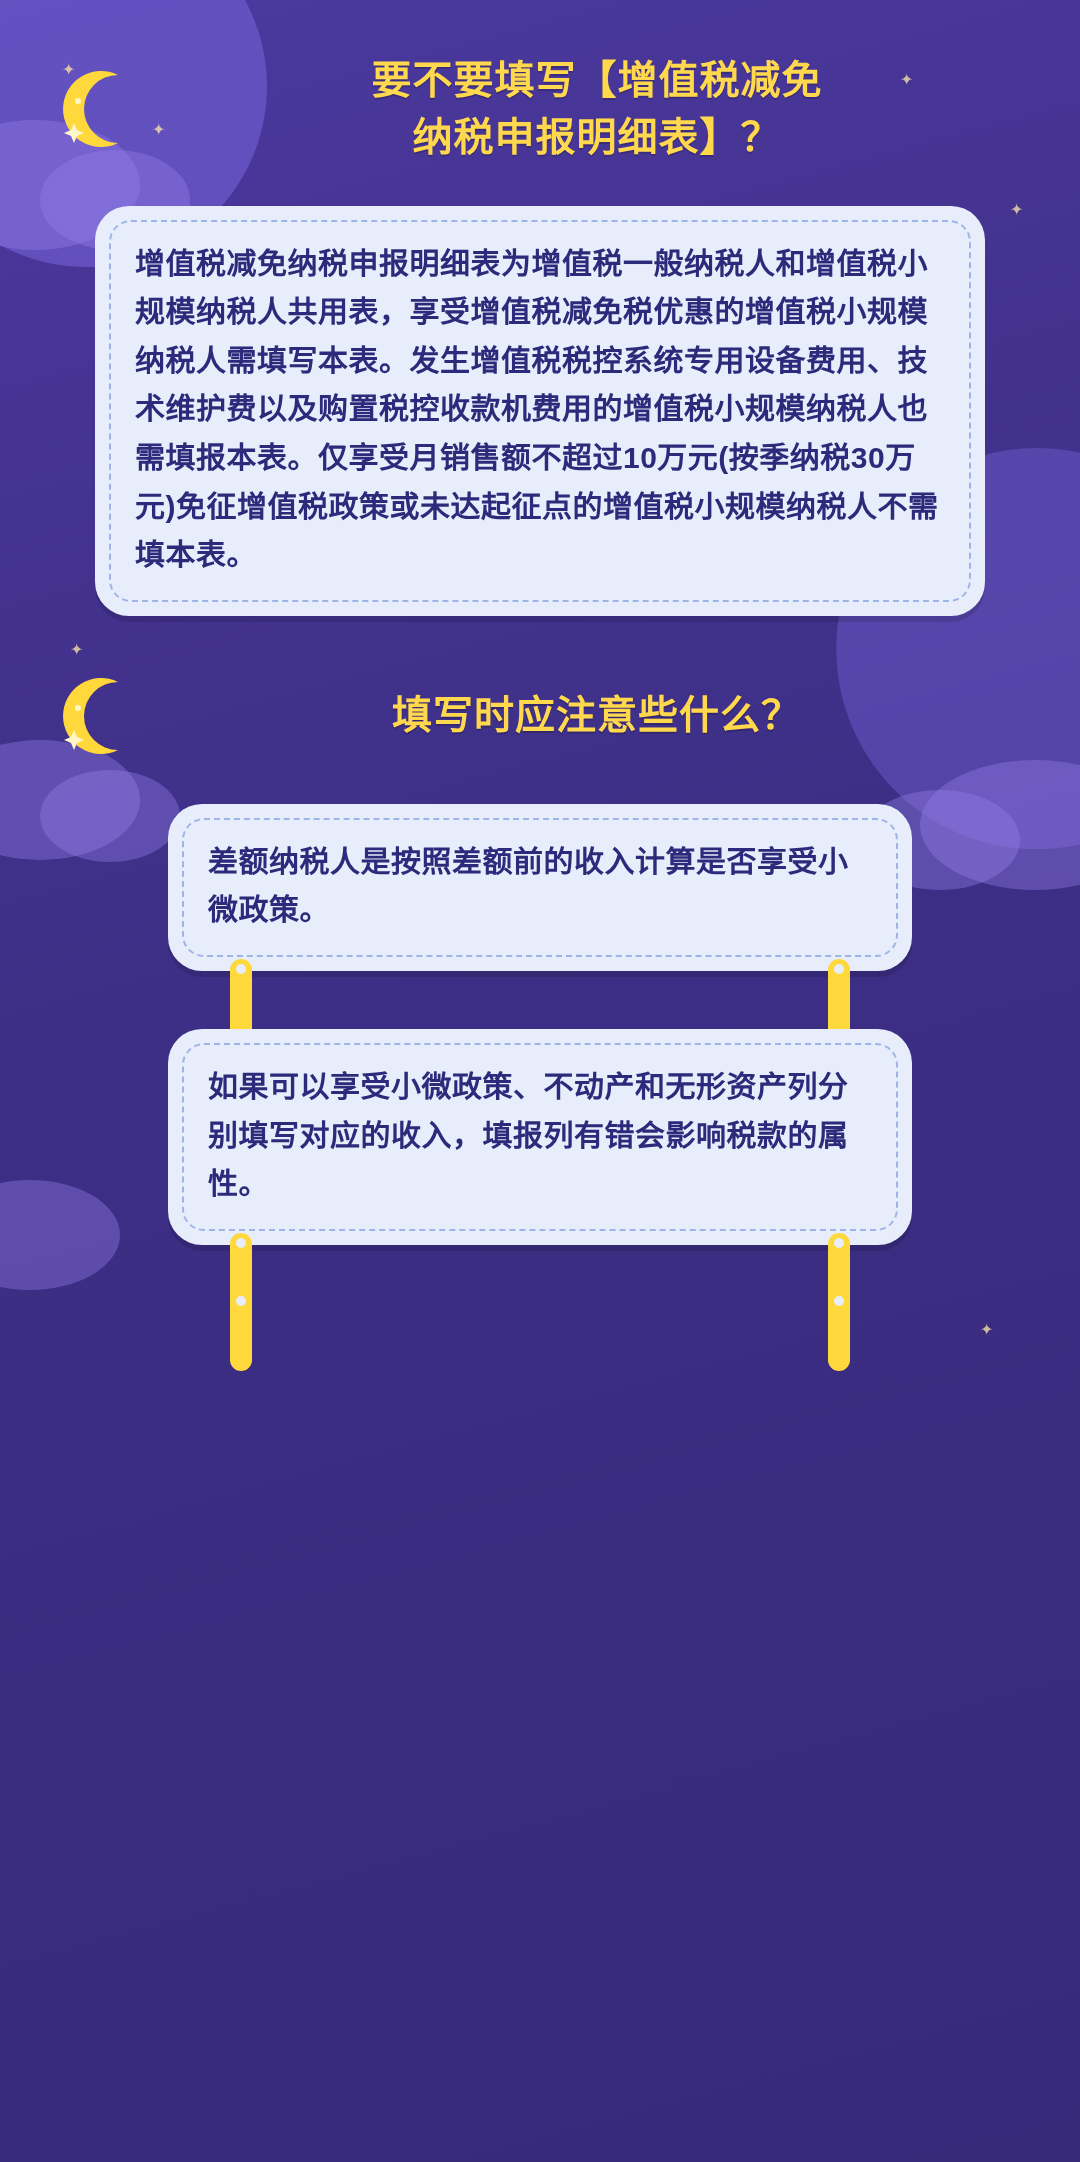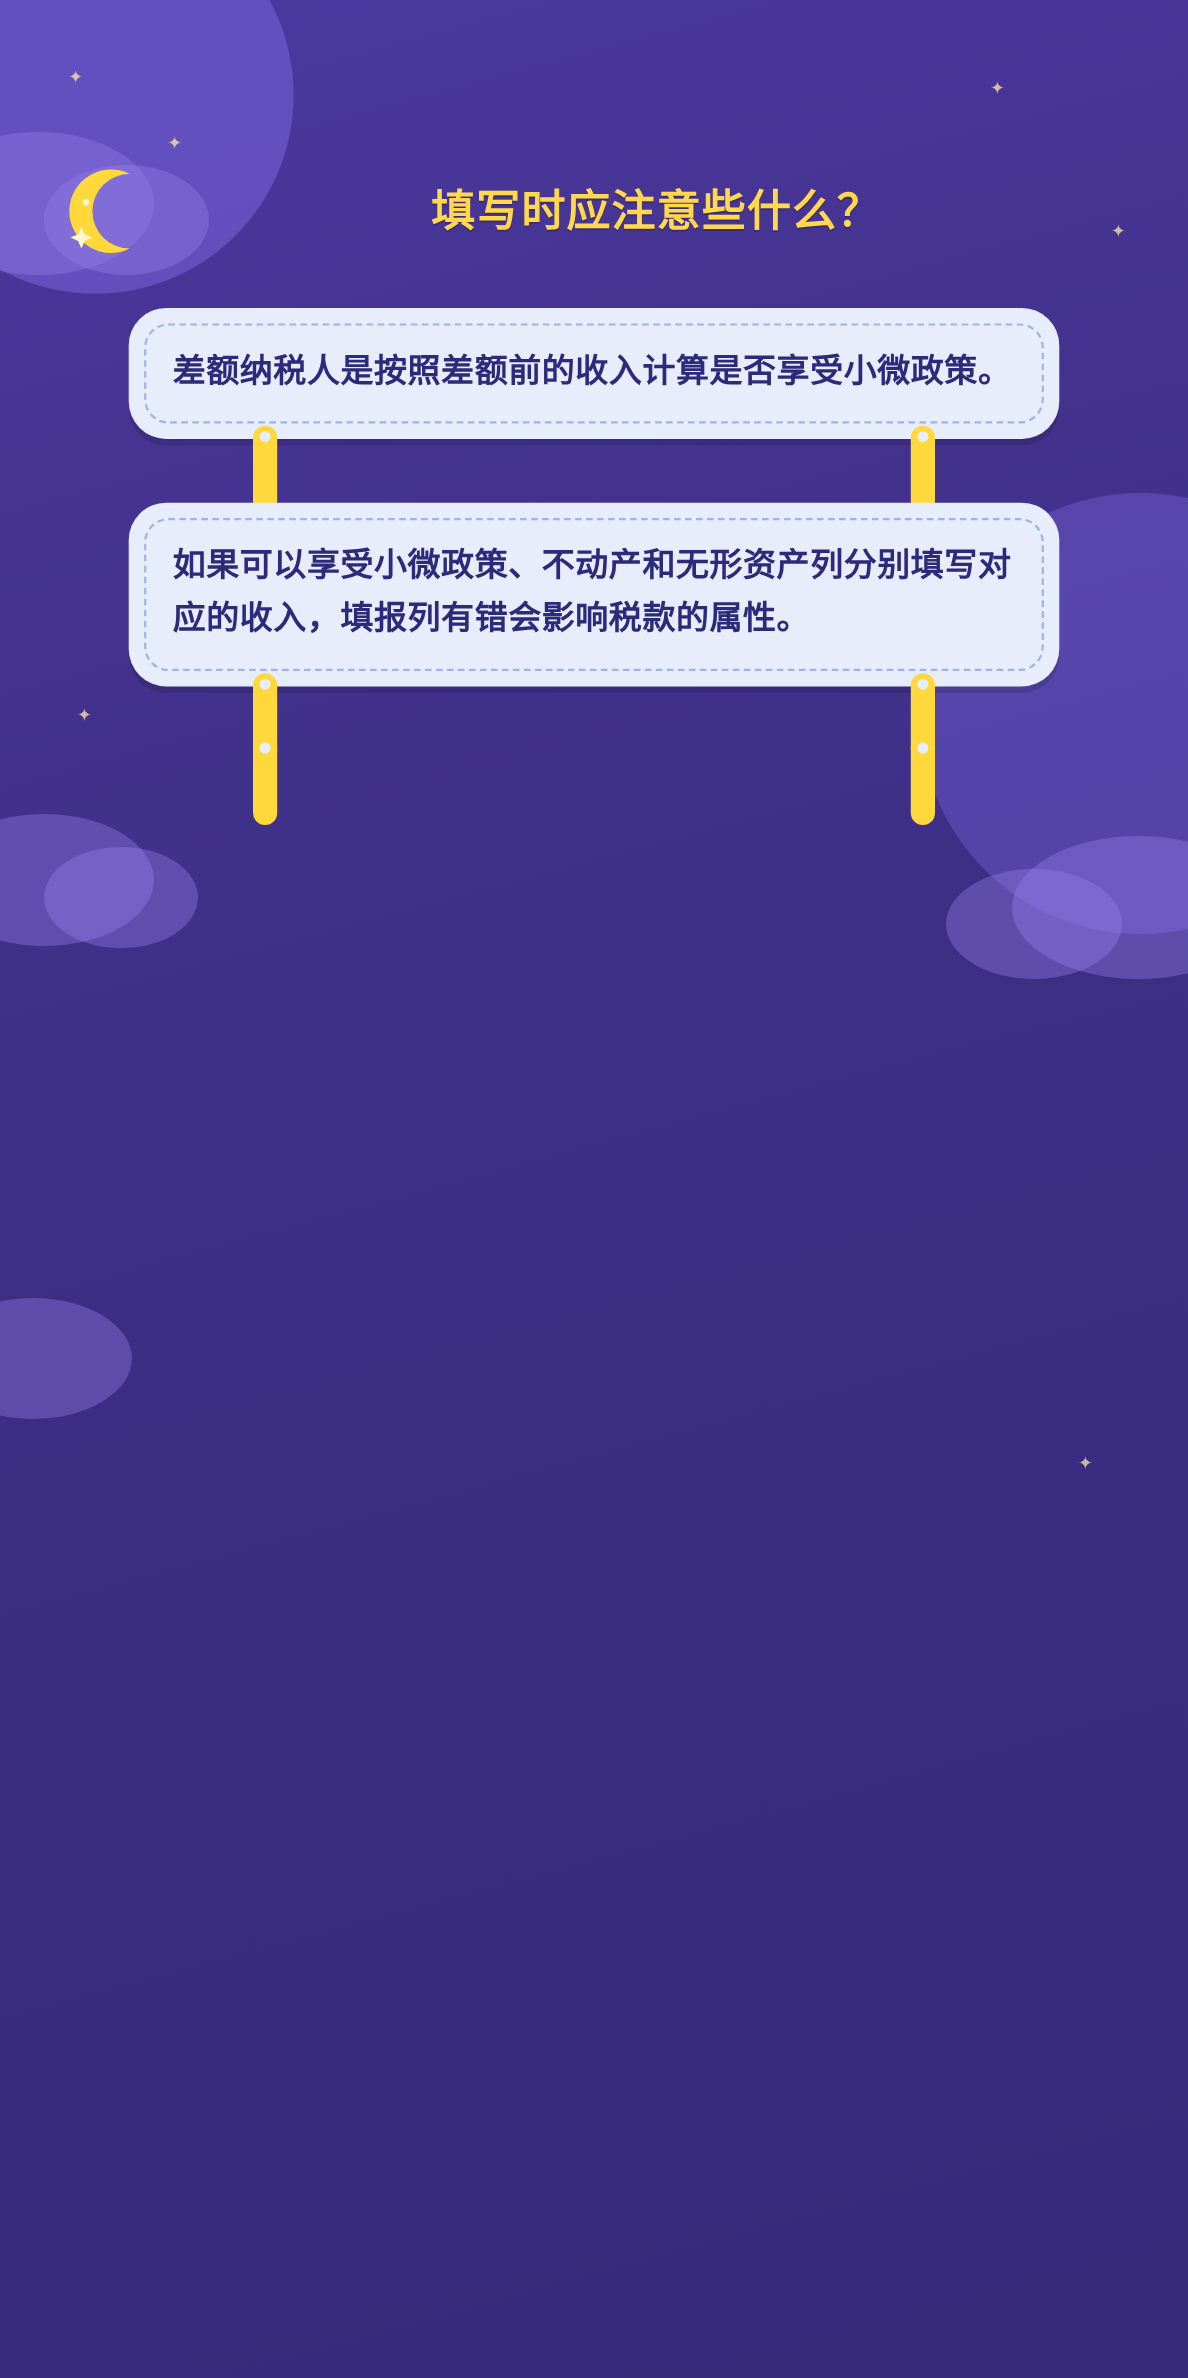--- a/index.html
+++ b/index.html
@@ -96,21 +96,21 @@
   .card p {
     margin: 0;
     color: #2c2a7a;
     font-size: 30px;
     line-height: 1.62;
     letter-spacing: 0.5px;
     font-weight: bold;
   }
 
   .card-wide { width: 890px; }
-  .card-narrow { width: 846px; }
+  .card-narrow { width: 744px; }
 
   
   .connector {
     position: relative;
     height: 58px;
     width: 940px;
     margin: 0 auto;
   }
   .conn-pin {
     position: absolute;
@@ -155,23 +155,39 @@
     <span style="left:152px; top:120px;">✦</span>
     <span style="left:900px; top:70px;">✦</span>
     <span style="left:1010px; top:200px;">✦</span>
     <span style="left:70px; top:640px;">✦</span>
     <span style="left:980px; top:1320px;">✦</span>
   </div>
 
   <div class="gap-lg"></div>
 
   <div class="section">
+    <div class="heading">
+      <div class="moon">
+        <svg width="96" height="96" viewBox="0 0 96 96">
+          <path d="M70 14 A38 38 0 1 0 70 82 A30 30 0 1 1 70 14 Z" fill="#ffd93b"></path>
+          <circle cx="30" cy="40" r="3" fill="#fff6c9"></circle>
+          <path d="M26 62 l3 7 7 3 -7 3 -3 7 -3 -7 -7 -3 7 -3 z" fill="#fff6c9"></path>
+        </svg>
+      </div>
+      <div class="heading-text">
+        <div>要不要填写【增值税减免</div>
+        <div>纳税申报明细表】？</div>
+      </div>
+    </div>
 
     <div class="gap-md"></div>
 
+    <div class="card card-wide">
+      <p>增值税减免纳税申报明细表为增值税一般纳税人和增值税小规模纳税人共用表，享受增值税减免税优惠的增值税小规模纳税人需填写本表。发生增值税税控系统专用设备费用、技术维护费以及购置税控收款机费用的增值税小规模纳税人也需填报本表。仅享受月销售额不超过10万元(按季纳税30万元)免征增值税政策或未达起征点的增值税小规模纳税人不需填本表。</p>
+    </div>
   </div>
 
   <div class="gap-lg"></div>
 
   <div class="section">
     <div class="heading">
       <div class="moon">
         <svg width="96" height="96" viewBox="0 0 96 96">
           <path d="M70 14 A38 38 0 1 0 70 82 A30 30 0 1 1 70 14 Z" fill="#ffd93b"></path>
           <circle cx="30" cy="40" r="3" fill="#fff6c9"></circle>

